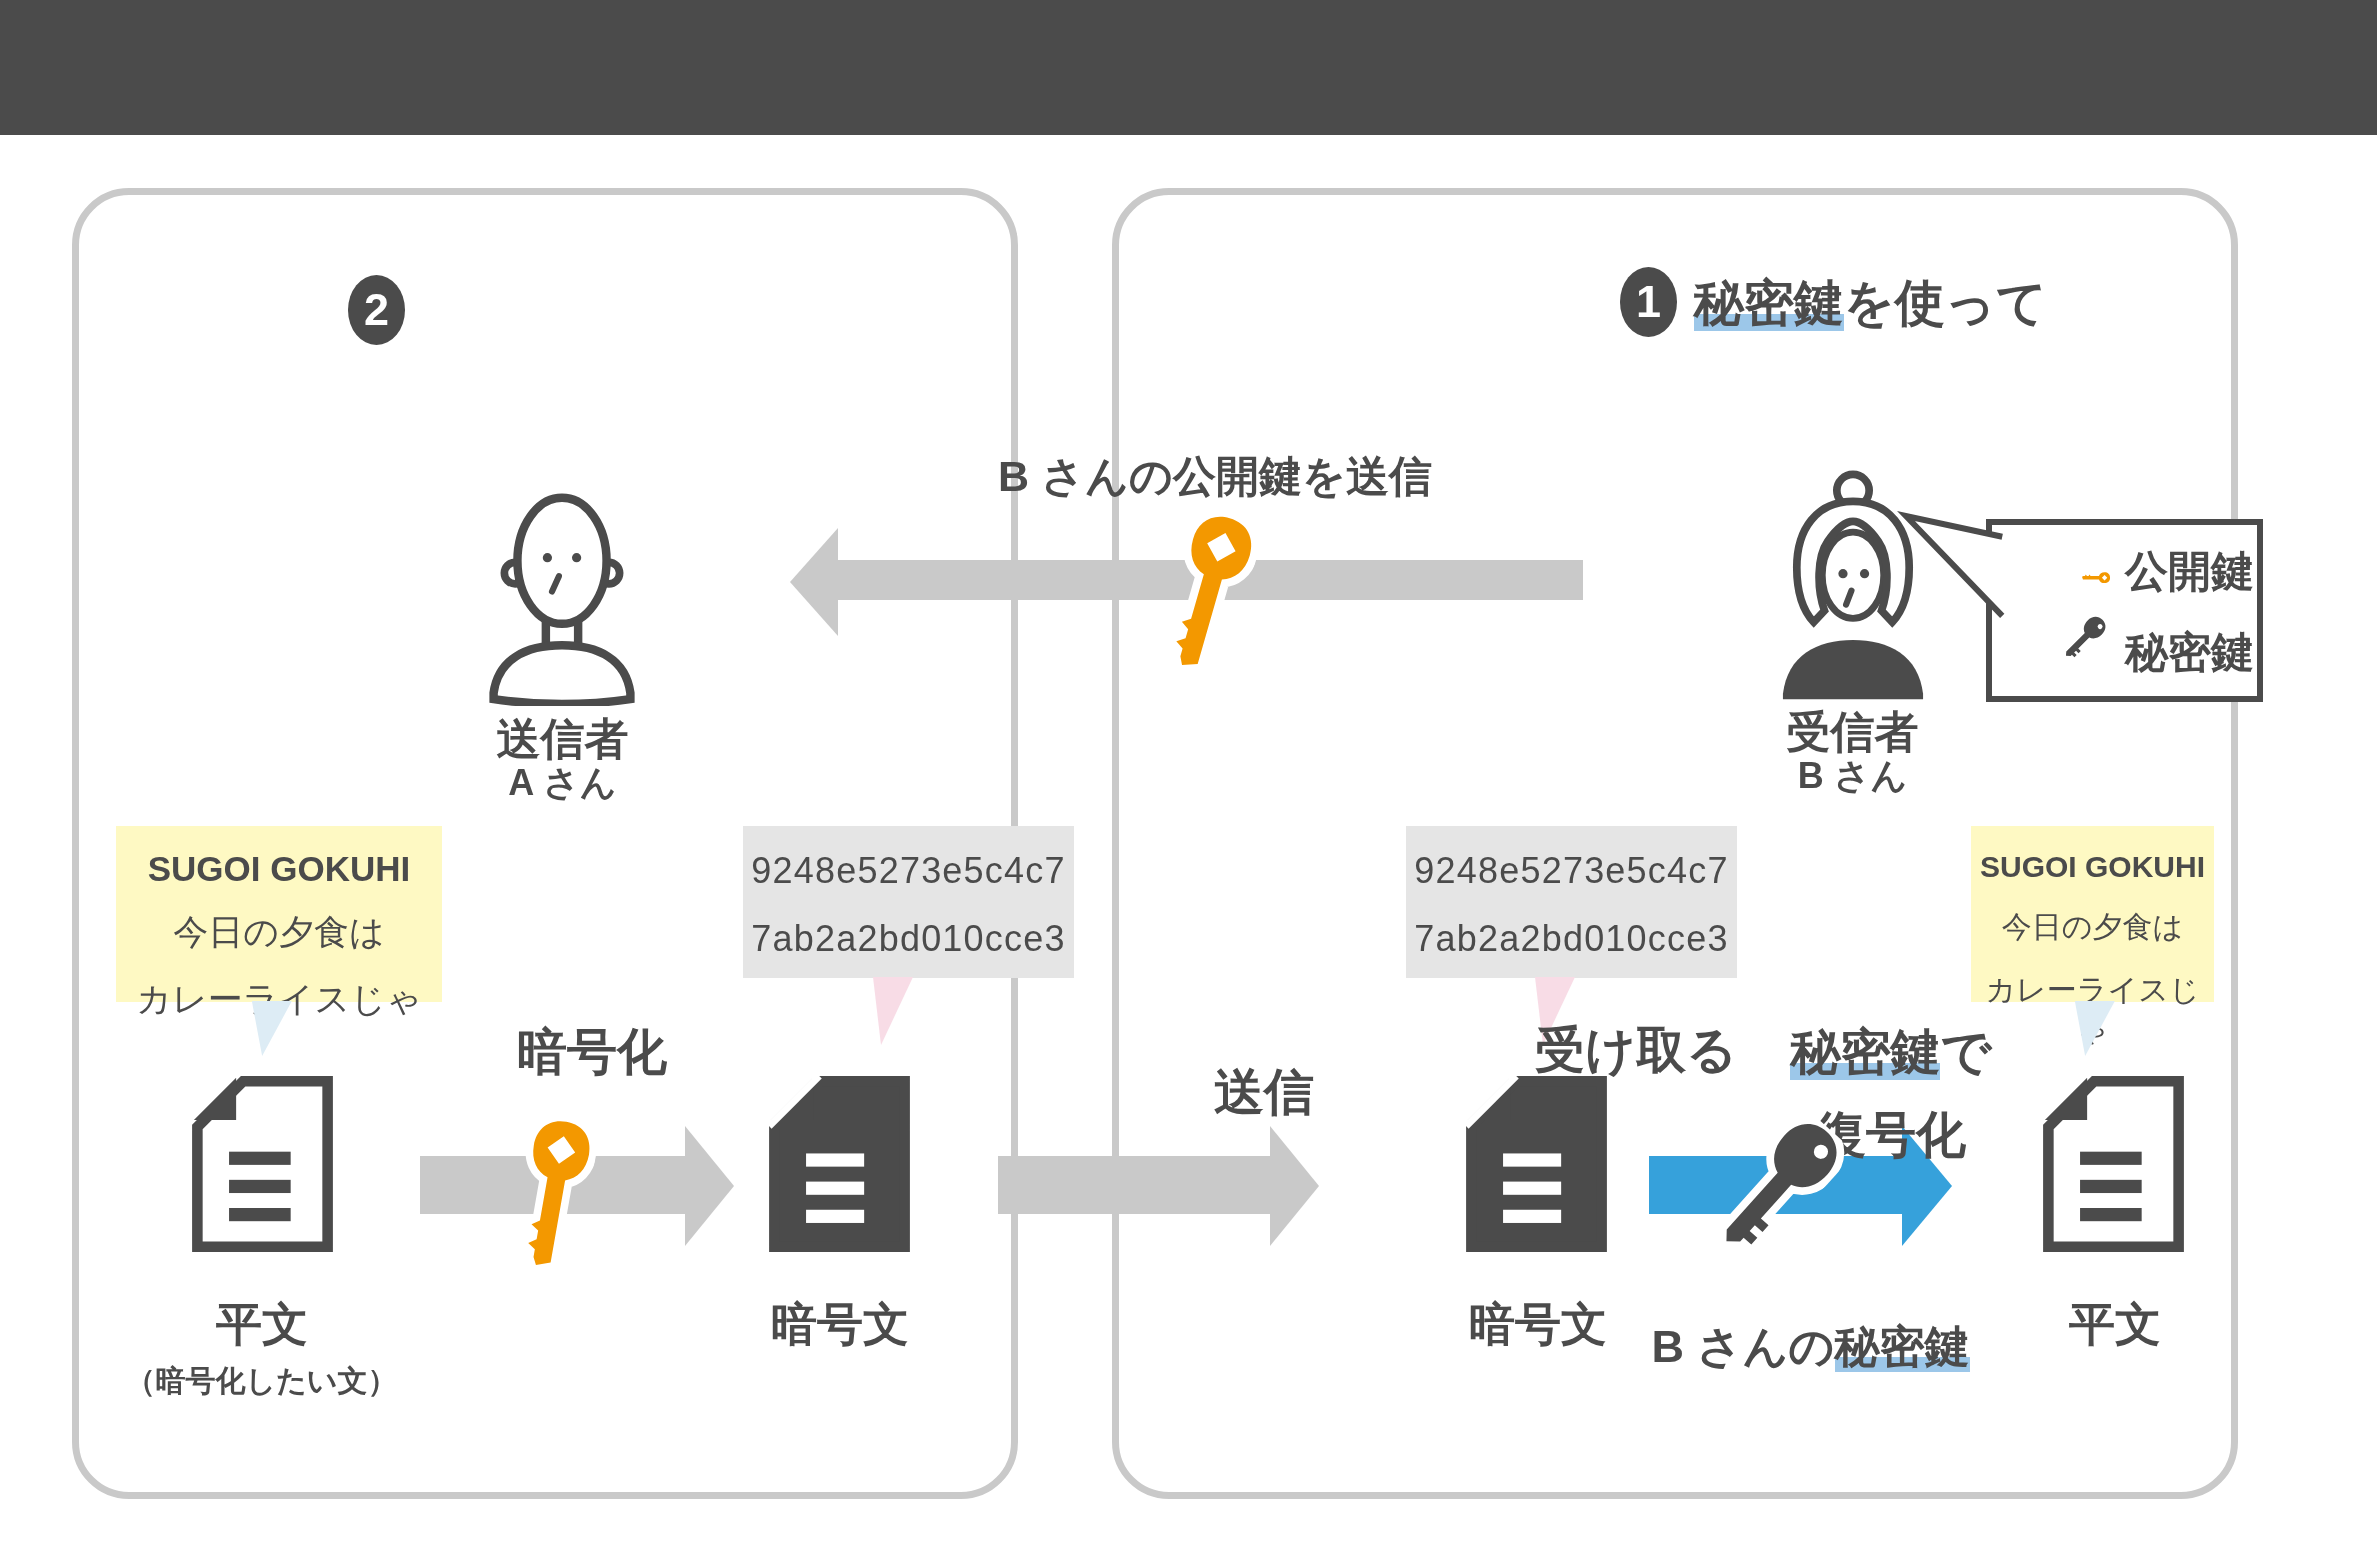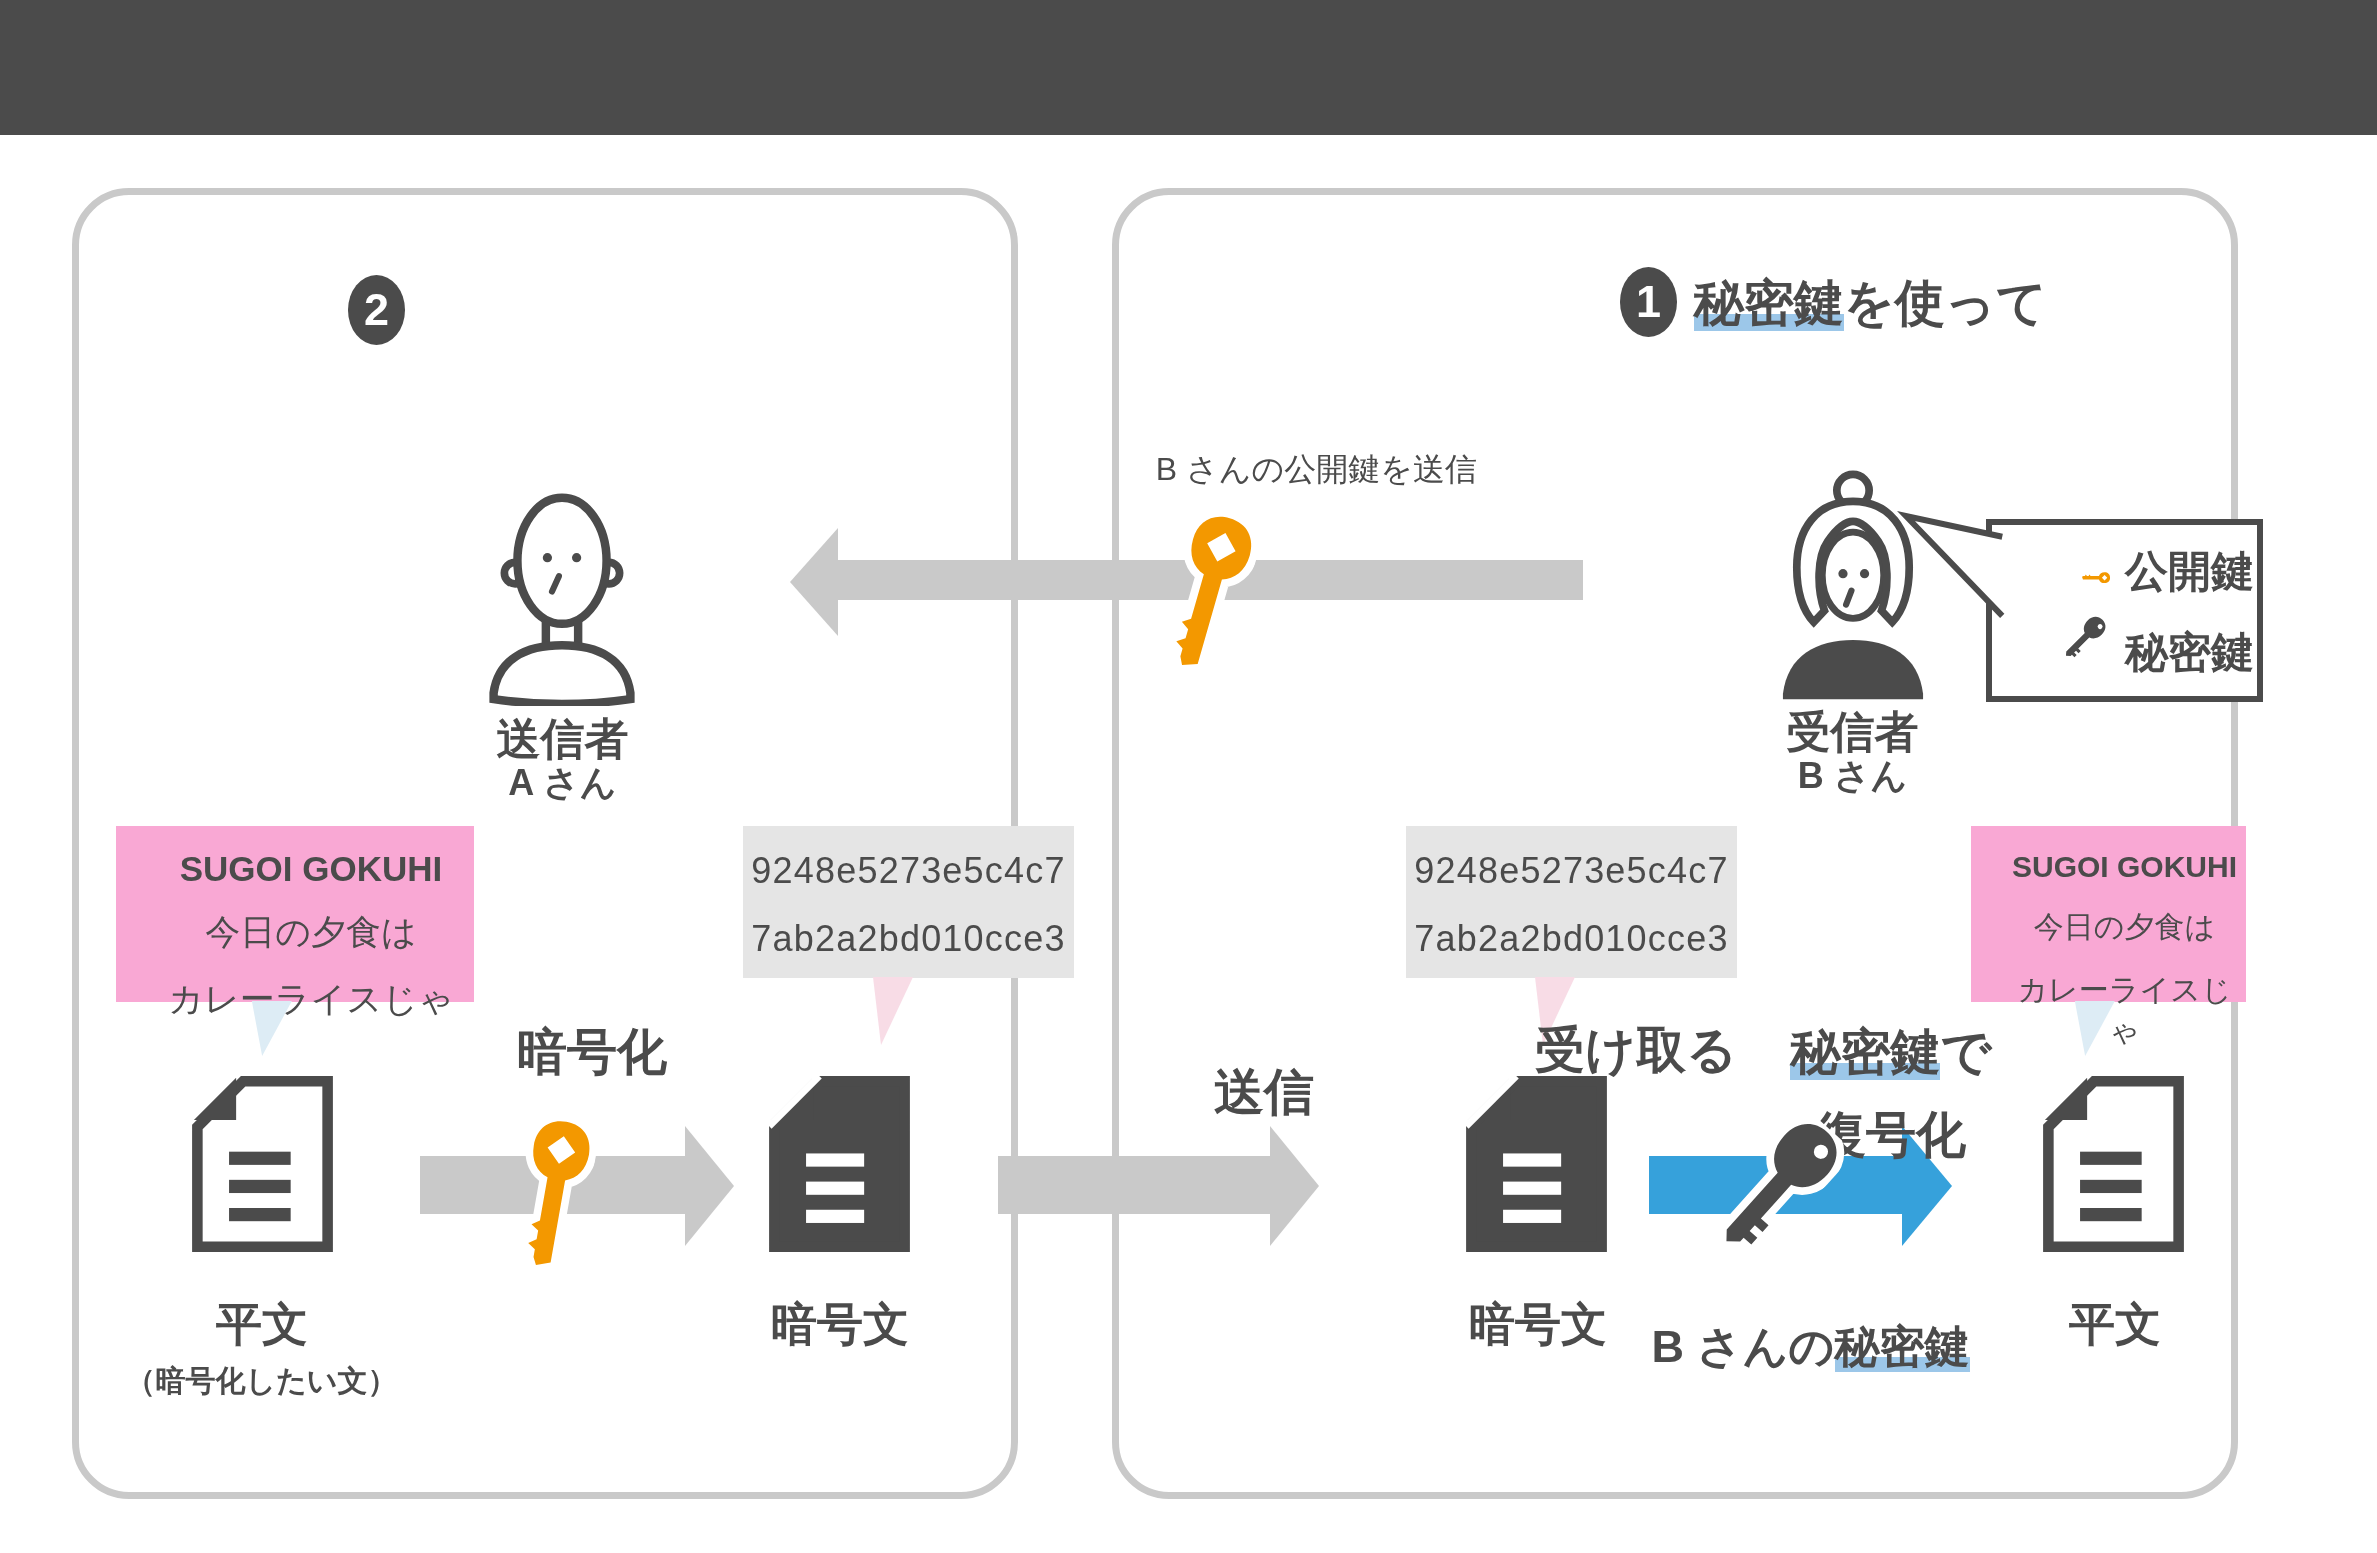--- a/index.html
+++ b/index.html
@@ -16,25 +16,25 @@
   .step-text{font-size:50px;font-weight:bold;line-height:70px;white-space:nowrap;}
   .step-text2{font-size:50px;font-weight:bold;line-height:83px;white-space:nowrap;}
   .hl-o{background:linear-gradient(to top,#f7bc63 30%,transparent 30%);}
   .hl-b{background:linear-gradient(to top,#9cc7e9 30%,transparent 30%);}
   .arrow-body{background:#c9c9c9;z-index:2;}
   .arrow-head{width:0;height:0;z-index:2;}
   .head-left{border-top:54px solid transparent;border-bottom:54px solid transparent;border-right:48px solid #c9c9c9;}
   .head-right{border-top:60px solid transparent;border-bottom:60px solid transparent;border-left:49px solid #c9c9c9;}
   .head-right-blue{border-top:60px solid transparent;border-bottom:60px solid transparent;border-left:50px solid #36a1db;}
   .blue{background:#36a1db;}
-  .send-label{font-size:32px;font-weight:normal;text-align:right;z-index:4;white-space:nowrap;}
+  .send-label{font-size:43px;font-weight:bold;text-align:center;z-index:4;white-space:nowrap;}
   .person-label{font-size:44px;font-weight:bold;text-align:center;z-index:3;}
   .person-name{font-size:36px;font-weight:bold;text-align:center;z-index:3;}
   .bubble{z-index:3;text-align:center;}
-  .bubble-blue{background:#f9a8d4;padding-left:32px;}
+  .bubble-blue{background:#fef9c3;}
   .bubble-pink{background:#e5e5e5;}
   .bub-l1{font-size:35px;font-weight:bold;margin-top:22.6px;}
   .bub-l2{font-size:35px;margin-top:20px;}
   .bub-hex{font-size:36px;letter-spacing:1.2px;}
   .bub-hex1{margin-top:24px;}
   .bub-hex2{margin-top:26px;}
   .sm .bub-l1{font-size:30px;margin-top:24px;}
   .sm .bub-l2{font-size:30px;margin-top:22.6px;}
   .tail{width:0;height:0;z-index:3;transform:skewX(-10deg);}
   .tail-blue{border-left:20px solid transparent;border-right:20px solid transparent;border-top:55px solid #ddecf5;}

